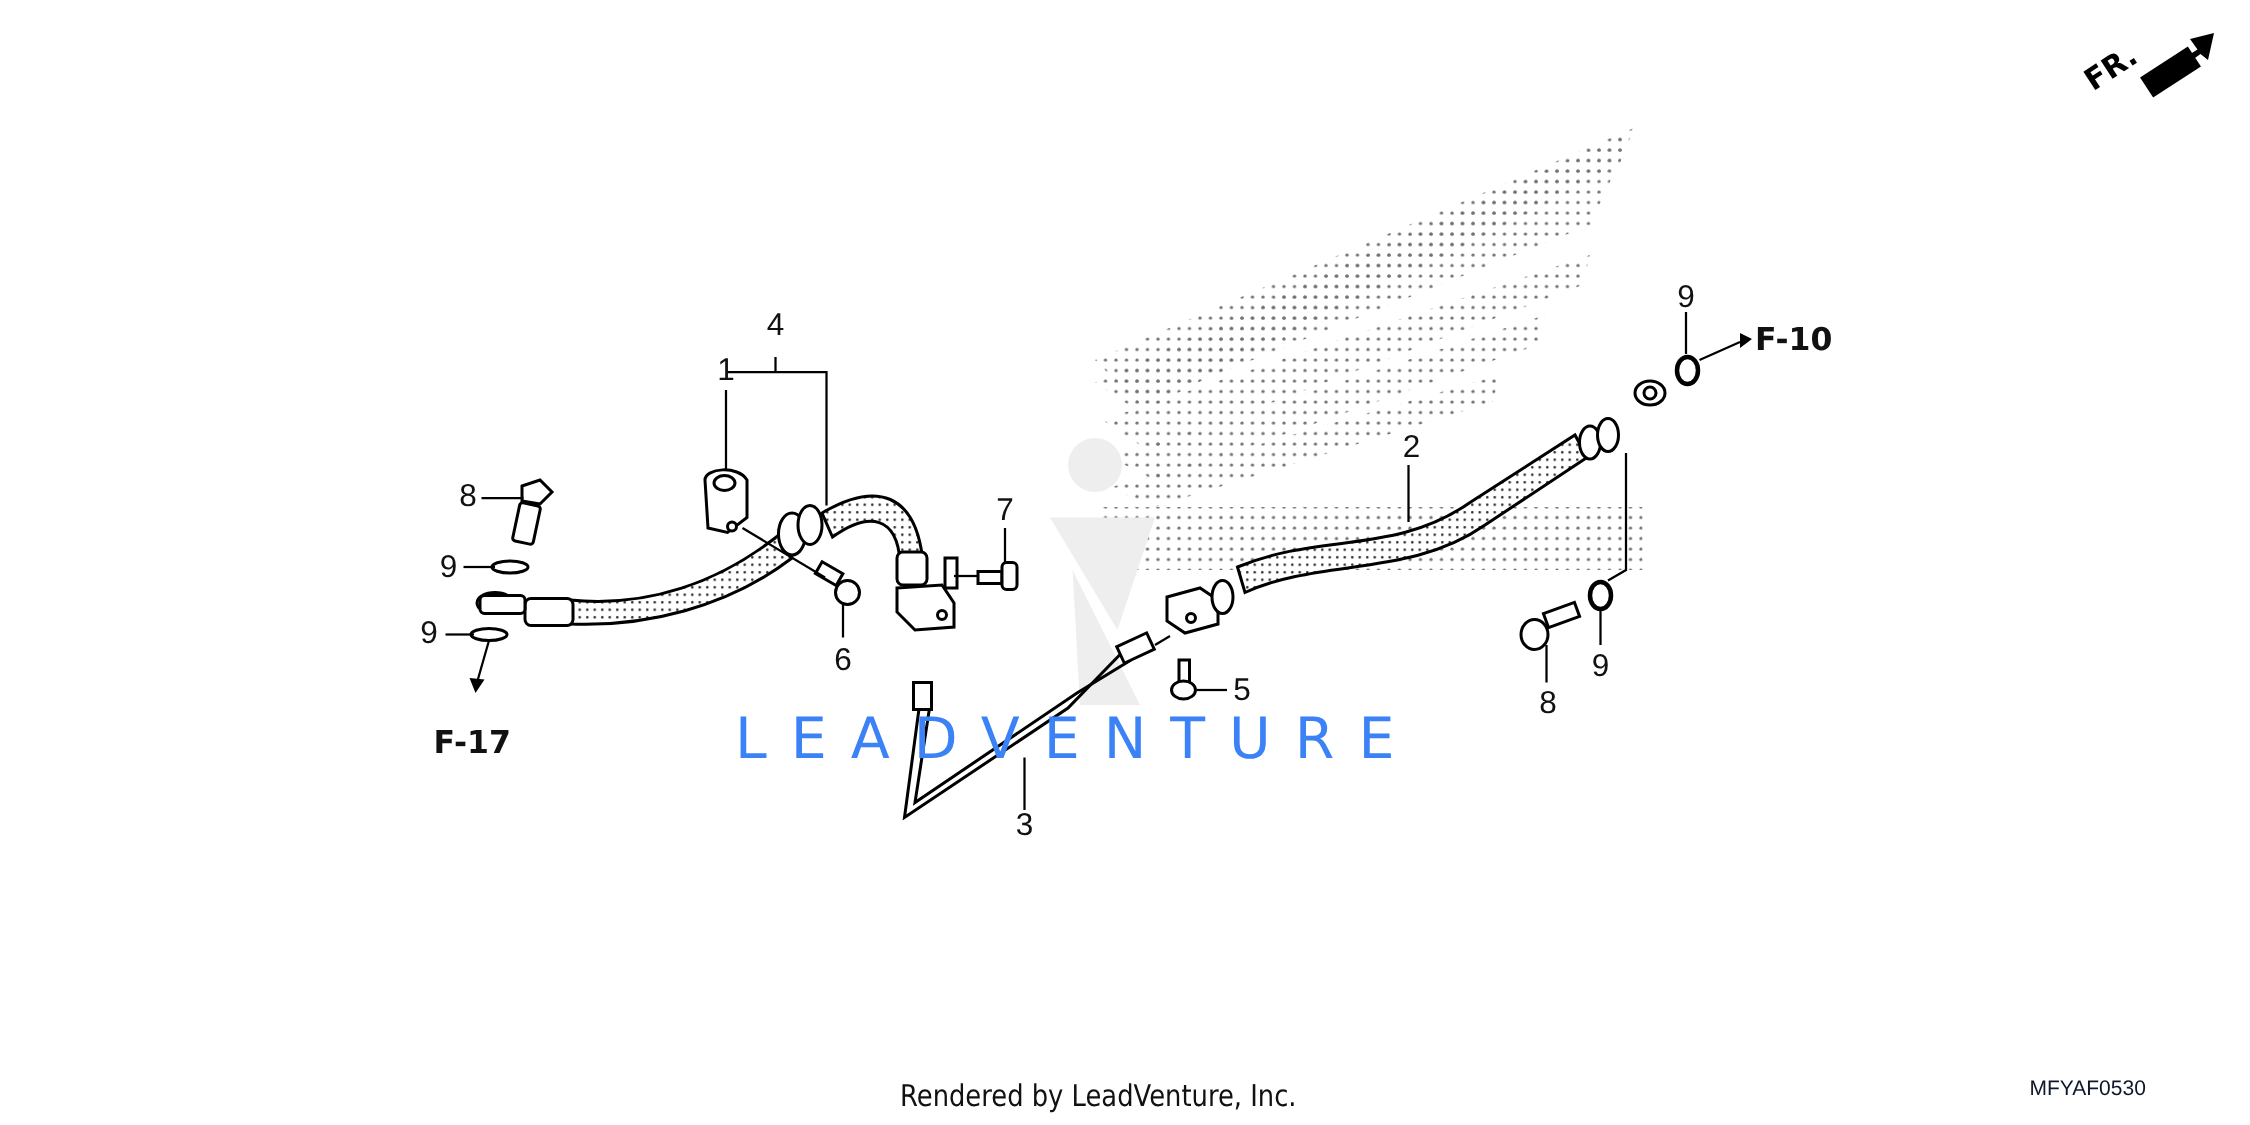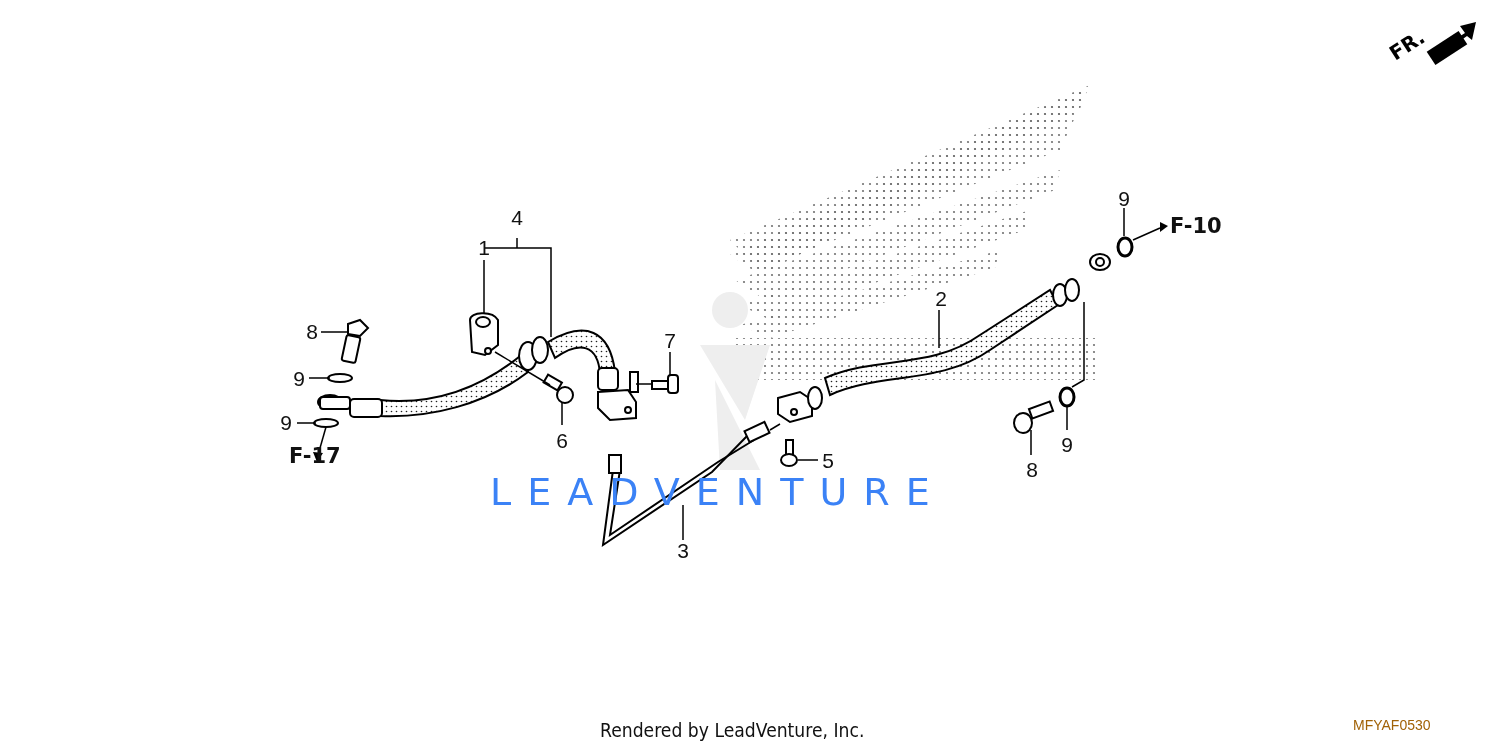--- a/index.html
+++ b/index.html
@@ -8,21 +8,21 @@
   #stage { position: absolute; left: 0; top: 0; width: 1500px; height: 750px; }
   .callout { position: absolute; font-family: "Liberation Sans", sans-serif; font-size: 21px;
              color: #111; line-height: 1; transform: translate(-50%, -50%); }
   .ref { position: absolute; font-family: "DejaVu Sans", sans-serif; font-weight: bold;
          font-size: 21px; color: #111; line-height: 1; }
   .watermark { position: absolute; left: 490px; top: 473px; font-family: "DejaVu Sans", sans-serif;
                font-size: 38px; letter-spacing: 16px; color: #3b82f6; line-height: 1; }
   .footer { position: absolute; left: 600px; top: 718px; font-family: "DejaVu Sans", sans-serif;
             font-size: 20px; color: #111; transform: scaleX(0.86); transform-origin: left top; }
   .code { position: absolute; left: 1353px; top: 717px; font-family: "Liberation Sans", sans-serif;
-          font-size: 14px; color: #a16207; }
+          font-size: 14px; color: #0f172a; }
   .fr { position: absolute; left: 1385px; top: 45px; font-family: "DejaVu Sans", sans-serif;
         font-weight: bold; font-size: 20px; transform: rotate(-33deg); transform-origin: left top; color:#000; }
 </style>
 </head>
 <body>
 
 <div id="stage">
 
   <svg width="1500" height="750" viewBox="0 0 1500 750" xmlns="http://www.w3.org/2000/svg" style="position:absolute;left:0;top:0">
     <defs>
@@ -168,18 +168,18 @@
   <div class="callout" style="left:286px;top:422px">9</div>
   <div class="callout" style="left:562px;top:440px">6</div>
   <div class="callout" style="left:670px;top:340px">7</div>
   <div class="callout" style="left:683px;top:550px">3</div>
   <div class="callout" style="left:828px;top:460px">5</div>
   <div class="callout" style="left:941px;top:298px">2</div>
   <div class="callout" style="left:1124px;top:198px">9</div>
   <div class="callout" style="left:1067px;top:444px">9</div>
   <div class="callout" style="left:1032px;top:469px">8</div>
 
-  <div class="ref" style="left:289px;top:446px">F-17</div>
+  <div class="ref" style="left:289px;top:485px">F-17</div>
   <div class="ref" style="left:1170px;top:216px">F-10</div>
 
   <div class="footer">Rendered by LeadVenture, Inc.</div>
   <div class="code">MFYAF0530</div>
 </div>
 
 </body></html>

